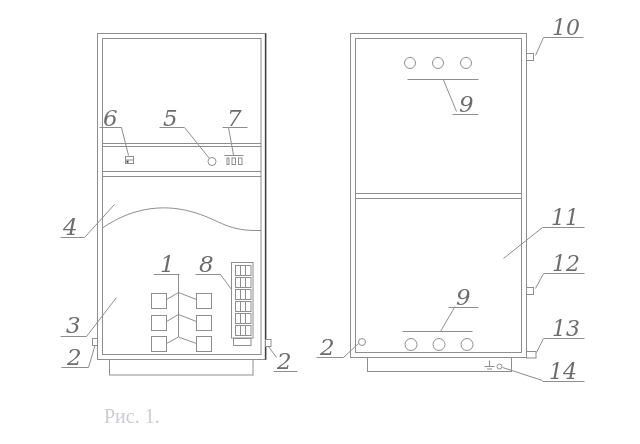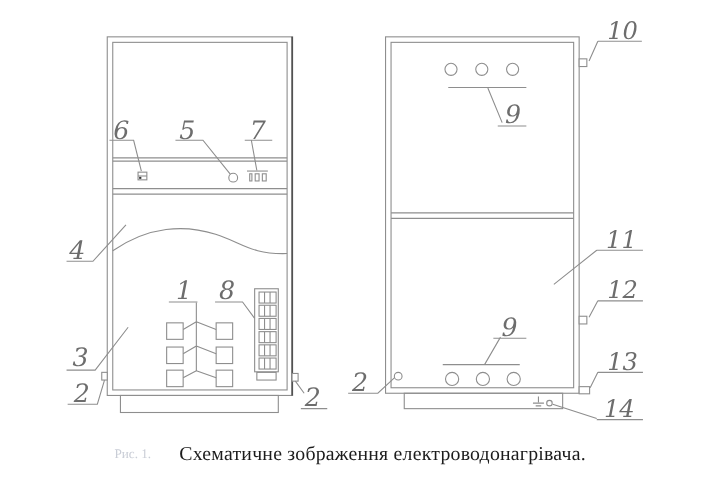--- a/index.html
+++ b/index.html
@@ -8,21 +8,21 @@
   }
   html,body{margin:0;padding:0;background:var(--bg);width:640px;height:444px;overflow:hidden;}
   .stage{position:relative;width:640px;height:444px;background:var(--bg);font-family:"Liberation Serif",serif;}
   svg{position:absolute;left:0;top:0;}
   .ln{stroke:var(--line);stroke-width:1;fill:none;}
   .dk{stroke:var(--dark);stroke-width:1.3;fill:none;}
   .fw{fill:#fff;stroke:var(--line);stroke-width:1;}
   .num{font-family:"DejaVu Serif","Liberation Serif",serif;font-style:italic;font-size:23px;fill:var(--label);}
   .num.sm{font-size:22px;}
   .caption-main{position:absolute;left:163px;top:402px;font-size:18px;color:var(--caption);letter-spacing:.2px;white-space:nowrap;}
-  .caption-prefix{position:absolute;left:104px;top:405px;font-size:12px;color:var(--faint);filter:blur(.4px);white-space:nowrap;}
+  .caption-prefix{position:absolute;left:104px;top:405px;font-size:20px;color:var(--faint);filter:blur(.4px);white-space:nowrap;}
 </style>
 </head>
 <body>
 
 <div class="stage">
   <svg width="640" height="444" viewBox="0 0 640 444">
     <defs>
       <pattern id="dots" width="5" height="5" patternUnits="userSpaceOnUse">
         <rect width="5" height="5" fill="#ffffff"></rect>
         <rect x="0.8" y="0.8" width="2" height="2" fill="#1a1a1a"></rect>
@@ -154,14 +154,13 @@
 
       <path class="ln" d="M543.5 338.5H584.5 M543.5 338.5 L536.5 352.5"></path>
       <text class="num sm" x="552" y="336">13</text>
 
       <path class="ln" d="M542.5 381.5H584.5 M542.5 380.5 L502.5 367.5"></path>
       <text class="num sm" x="549" y="379">14</text>
     </g>
   </svg>
 
   <div class="caption-prefix">Рис. 1.</div>
-  <div class="caption-main">Схематичне зображення електроводонагрівача.</div>
 </div>
 
 </body></html>

